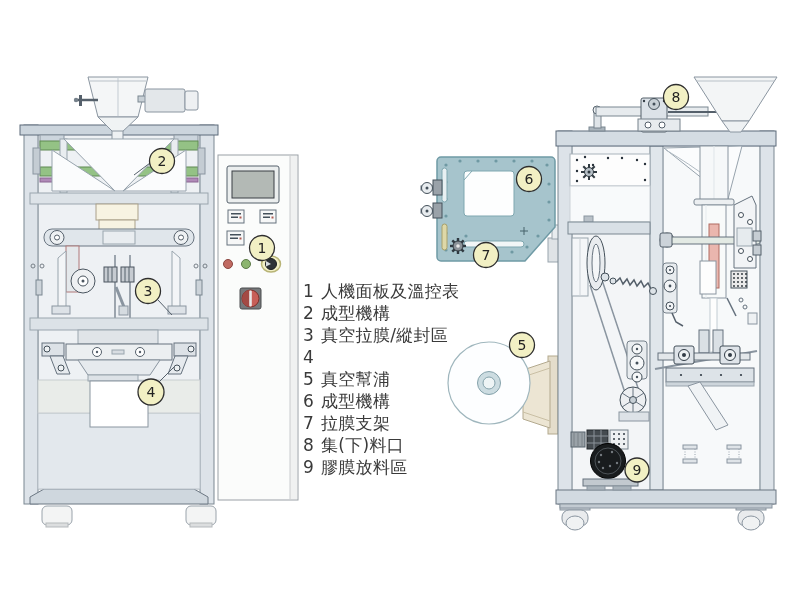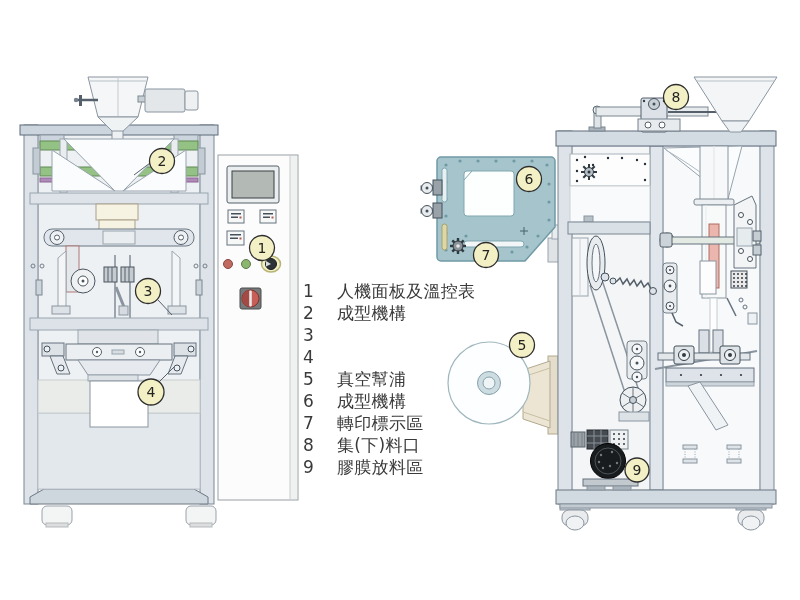--- a/index.html
+++ b/index.html
@@ -3,21 +3,21 @@
 <meta charset="utf-8">
 <style>
   html,body{margin:0;padding:0;background:#fff;}
   #page{position:relative;width:800px;height:600px;background:#ffffff;overflow:hidden;
         font-family:"DejaVu Sans","Liberation Sans",sans-serif;}
   #art{position:absolute;left:0;top:0;}
   .legend{position:absolute;left:303px;top:280px;font-size:17px;line-height:22px;
           color:#3a3a3a;letter-spacing:.3px;white-space:nowrap;}
   .legend .row{height:22px;display:flex;align-items:center;}
   .legend .n{display:inline-block;min-width:13px;text-align:left;}
-  .legend .lbl{margin-left:21px;}
+  .legend .lbl{margin-left:5px;}
 </style>
 </head>
 <body>
 
 <div id="page">
 
 <svg id="art" width="800" height="600" viewBox="0 0 800 600">
 
   <g stroke-width="1">
 
@@ -533,35 +533,36 @@
     <div class="row">
         <span class="n">1</span>
         <span class="lbl">人機面板及溫控表</span>
       </div>
     <div class="row">
         <span class="n">2</span>
         <span class="lbl">成型機構</span>
       </div>
     <div class="row">
         <span class="n">3</span>
+        <span class="lbl">真空拉膜/縱封區</span>
       </div>
     <div class="row">
         <span class="n">4</span>
       </div>
     <div class="row">
         <span class="n">5</span>
         <span class="lbl">真空幫浦</span>
       </div>
     <div class="row">
         <span class="n">6</span>
         <span class="lbl">成型機構</span>
       </div>
     <div class="row">
         <span class="n">7</span>
-        <span class="lbl">轉印標示區</span>
+        <span class="lbl">拉膜支架</span>
       </div>
     <div class="row">
         <span class="n">8</span>
         <span class="lbl">集(下)料口</span>
       </div>
     <div class="row">
         <span class="n">9</span>
         <span class="lbl">膠膜放料區</span>
       </div>
   </div>

